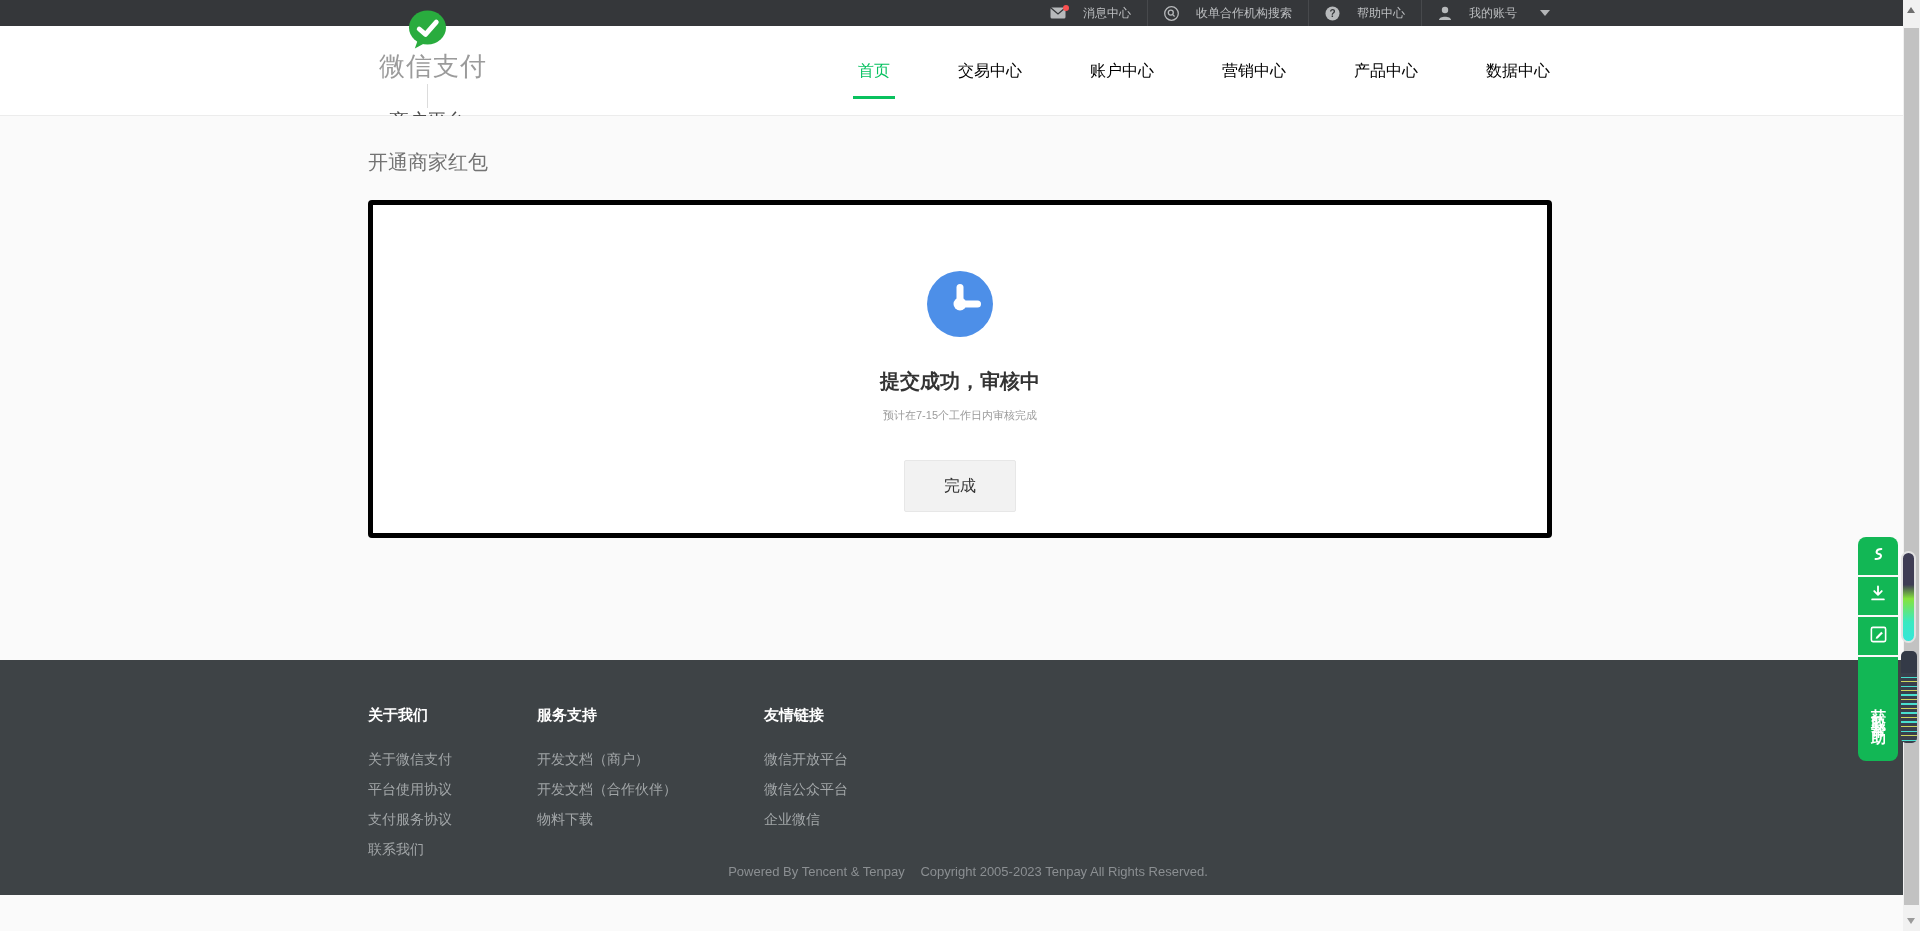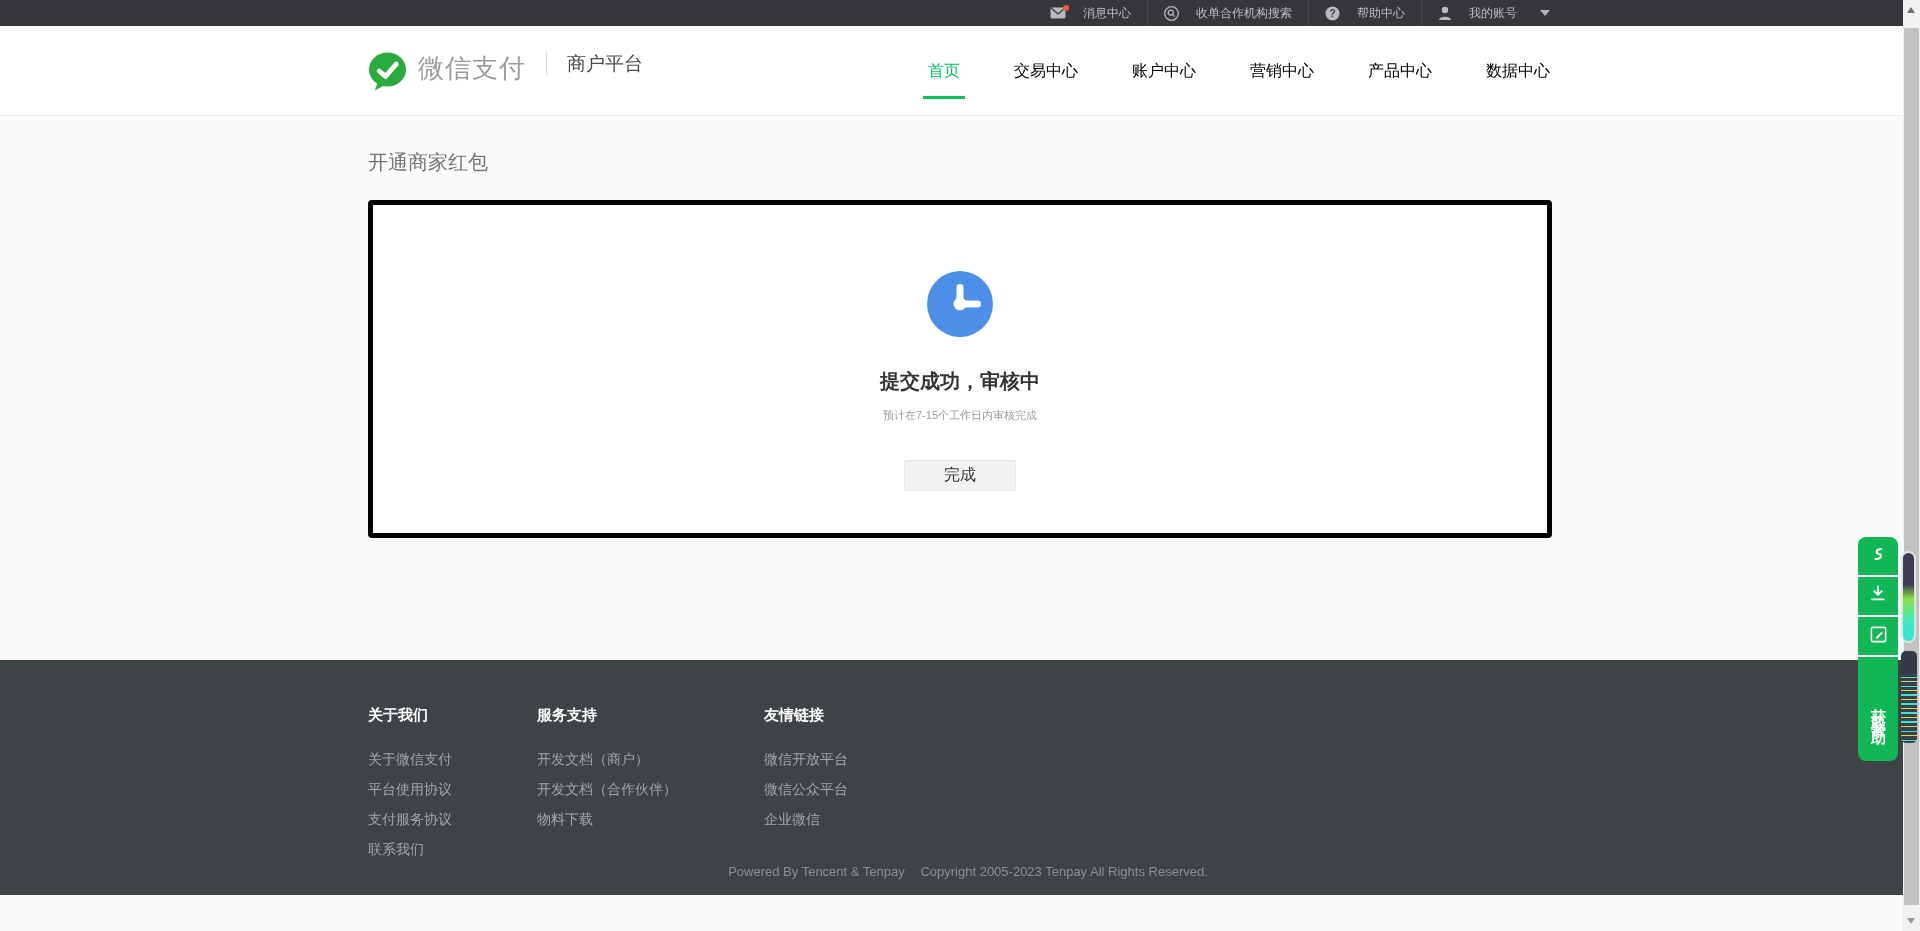--- a/index.html
+++ b/index.html
@@ -15,39 +15,39 @@
   .tb-item:last-child { padding-right:2px; }
   .tb-sep { width:1px; background:#47494c; margin:0; }
   .tb-icon { position:relative; display:inline-flex; align-items:center; }
   .tb-icon svg { display:block; }
   .tb-badge { position:absolute; top:-2px; right:-3px; width:6px; height:6px; border-radius:50%; background:#fa5151; }
   .tb-caret { width:0; height:0; border-left:5px solid transparent; border-right:5px solid transparent; border-top:6px solid #b3b5b7; margin-left:6px; }
 
   
   .header { height:90px; background:#ffffff; border-bottom:1px solid #ececec; }
   .header .container { display:flex; align-items:center; height:90px; }
-  .brand { display:flex; cursor:pointer; }
+  .brand { display:flex; align-items:center; cursor:pointer;flex-direction:column; }
   .brand svg { display:block; }
   .brand-word { font-size:26px; color:#9b9b9b; letter-spacing:1px; margin-left:11px; font-weight:400; }
   .brand-sep { width:1px; height:24px; background:#dcdcdc; margin:0 20px; }
   .brand-portal { font-size:19px; color:#4c4c4c; }
-  .nav { margin-left:auto; display:flex; align-items:center; gap:50px; height:100%; }
+  .nav { margin-left:auto; display:flex; align-items:center; gap:64px; height:100%; }
   .nav-item { position:relative; font-size:16px; color:#000000; cursor:pointer; padding:33px 2px; }
   .nav-item.active { color:#07c160; }
   .nav-item.active::after { content:""; position:absolute; left:-3px; right:-3px; bottom:16px; height:3px; background:#09c15e; }
 
   
   .main { position:relative; height:544px; background:#fafafa; }
   .page-title { padding-top:33px; font-size:20px; font-weight:400; color:#737373; }
   .card { margin-top:24px; height:338px; background:#ffffff; border:5px solid #000000; border-radius:4px;
           display:flex; flex-direction:column; align-items:center; }
   .clock { margin-top:66px; }
   .status-title { margin-top:27px; font-size:20px; font-weight:700; color:#333; }
   .status-sub { margin-top:13px; font-size:11px; color:#9b9b9b; }
-  .done-btn { margin-top:37px; width:112px; height:31px; background:#f2f2f2; border:1px solid #e7e7e7;
+  .done-btn { margin-top:37px; width:112px; height:52px; background:#f2f2f2; border:1px solid #e7e7e7;
               border-radius:2px; font-size:16px; color:#333; cursor:pointer; font-family:inherit; }
 
   
   .footer { position:relative; height:235px; background:#3e4346; }
   .footer .container { display:flex; padding-top:46px; }
   .f-col { }
   .f-col-1 { width:169px; } .f-col-2 { width:227px; } .f-col-3 { width:171px; }
   .f-head { font-size:15px; font-weight:700; color:#ffffff; margin-bottom:27px; }
   .f-link { font-size:14px; color:#a2a6a8; margin-bottom:15px; cursor:pointer; line-height:15px; }
   .f-text { cursor:default; }

